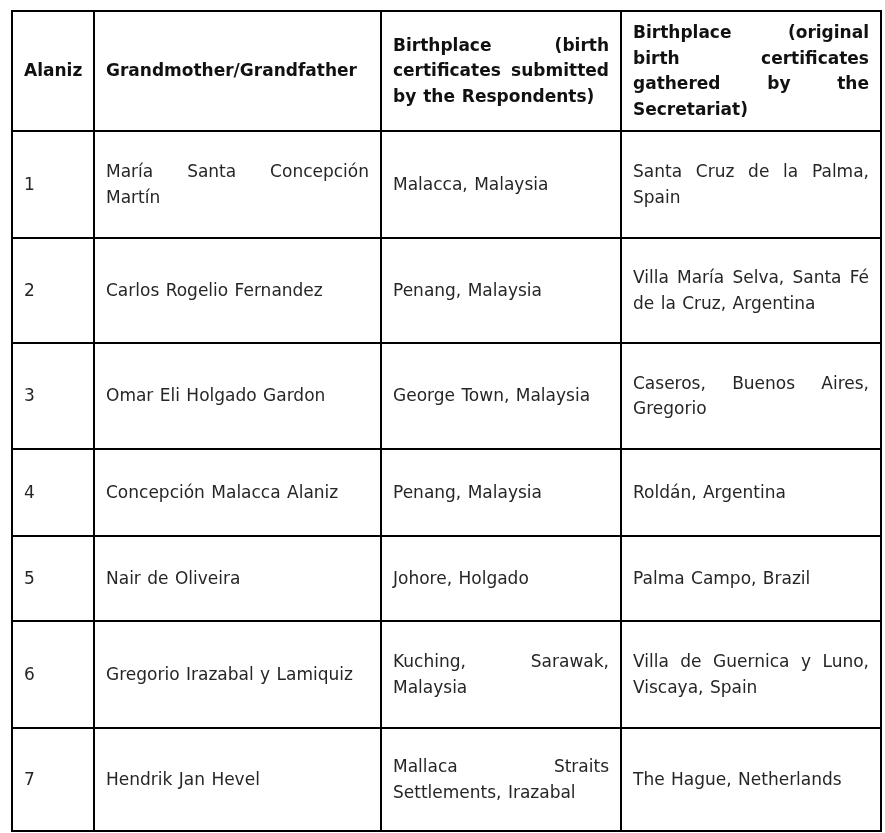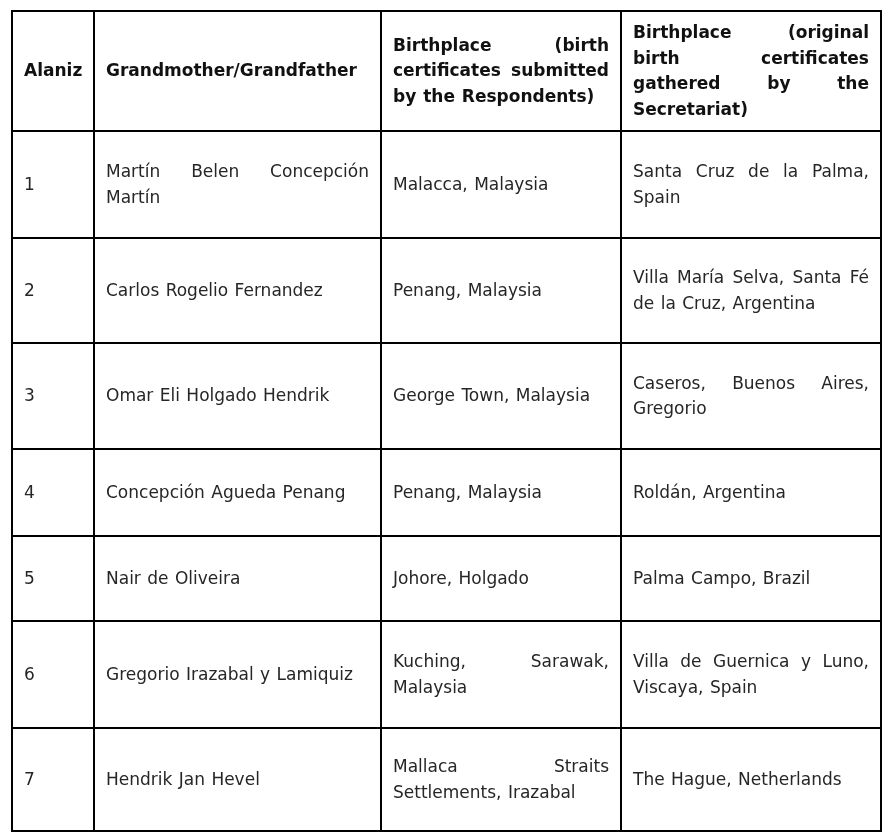--- a/index.html
+++ b/index.html
@@ -75,39 +75,39 @@
       <tr class="rh-header">
         <th>Alaniz</th>
         <th>Grandmother/Grandfather</th>
         <th>Birthplace (birth certificates submitted by the Respondents)</th>
         <th>Birthplace (original birth certificates gathered by the Secretariat)</th>
       </tr>
     </thead>
     <tbody>
       <tr class="rh-0">
         <td class="player-cell">1</td>
-        <td>Martín Belen Concepción Martín</td>
+        <td>María Santa Concepción Martín</td>
         <td>Malacca, Malaysia</td>
         <td>Santa Cruz de la Palma, Spain</td>
       </tr>
       <tr class="rh-1">
         <td class="player-cell">2</td>
         <td>Carlos Rogelio Fernandez</td>
         <td>Penang, Malaysia</td>
         <td>Villa María Selva, Santa Fé de la Cruz, Argentina</td>
       </tr>
       <tr class="rh-2">
         <td class="player-cell">3</td>
-        <td>Omar Eli Holgado Hendrik</td>
+        <td>Omar Eli Holgado Gardon</td>
         <td>George Town, Malaysia</td>
         <td>Caseros, Buenos Aires, Gregorio</td>
       </tr>
       <tr class="rh-3">
         <td class="player-cell">4</td>
-        <td>Concepción Agueda Penang</td>
+        <td>Concepción Malacca Alaniz</td>
         <td>Penang, Malaysia</td>
         <td>Roldán, Argentina</td>
       </tr>
       <tr class="rh-4">
         <td class="player-cell">5</td>
         <td>Nair de Oliveira</td>
         <td>Johore, Holgado</td>
         <td>Palma Campo, Brazil</td>
       </tr>
       <tr class="rh-5">

